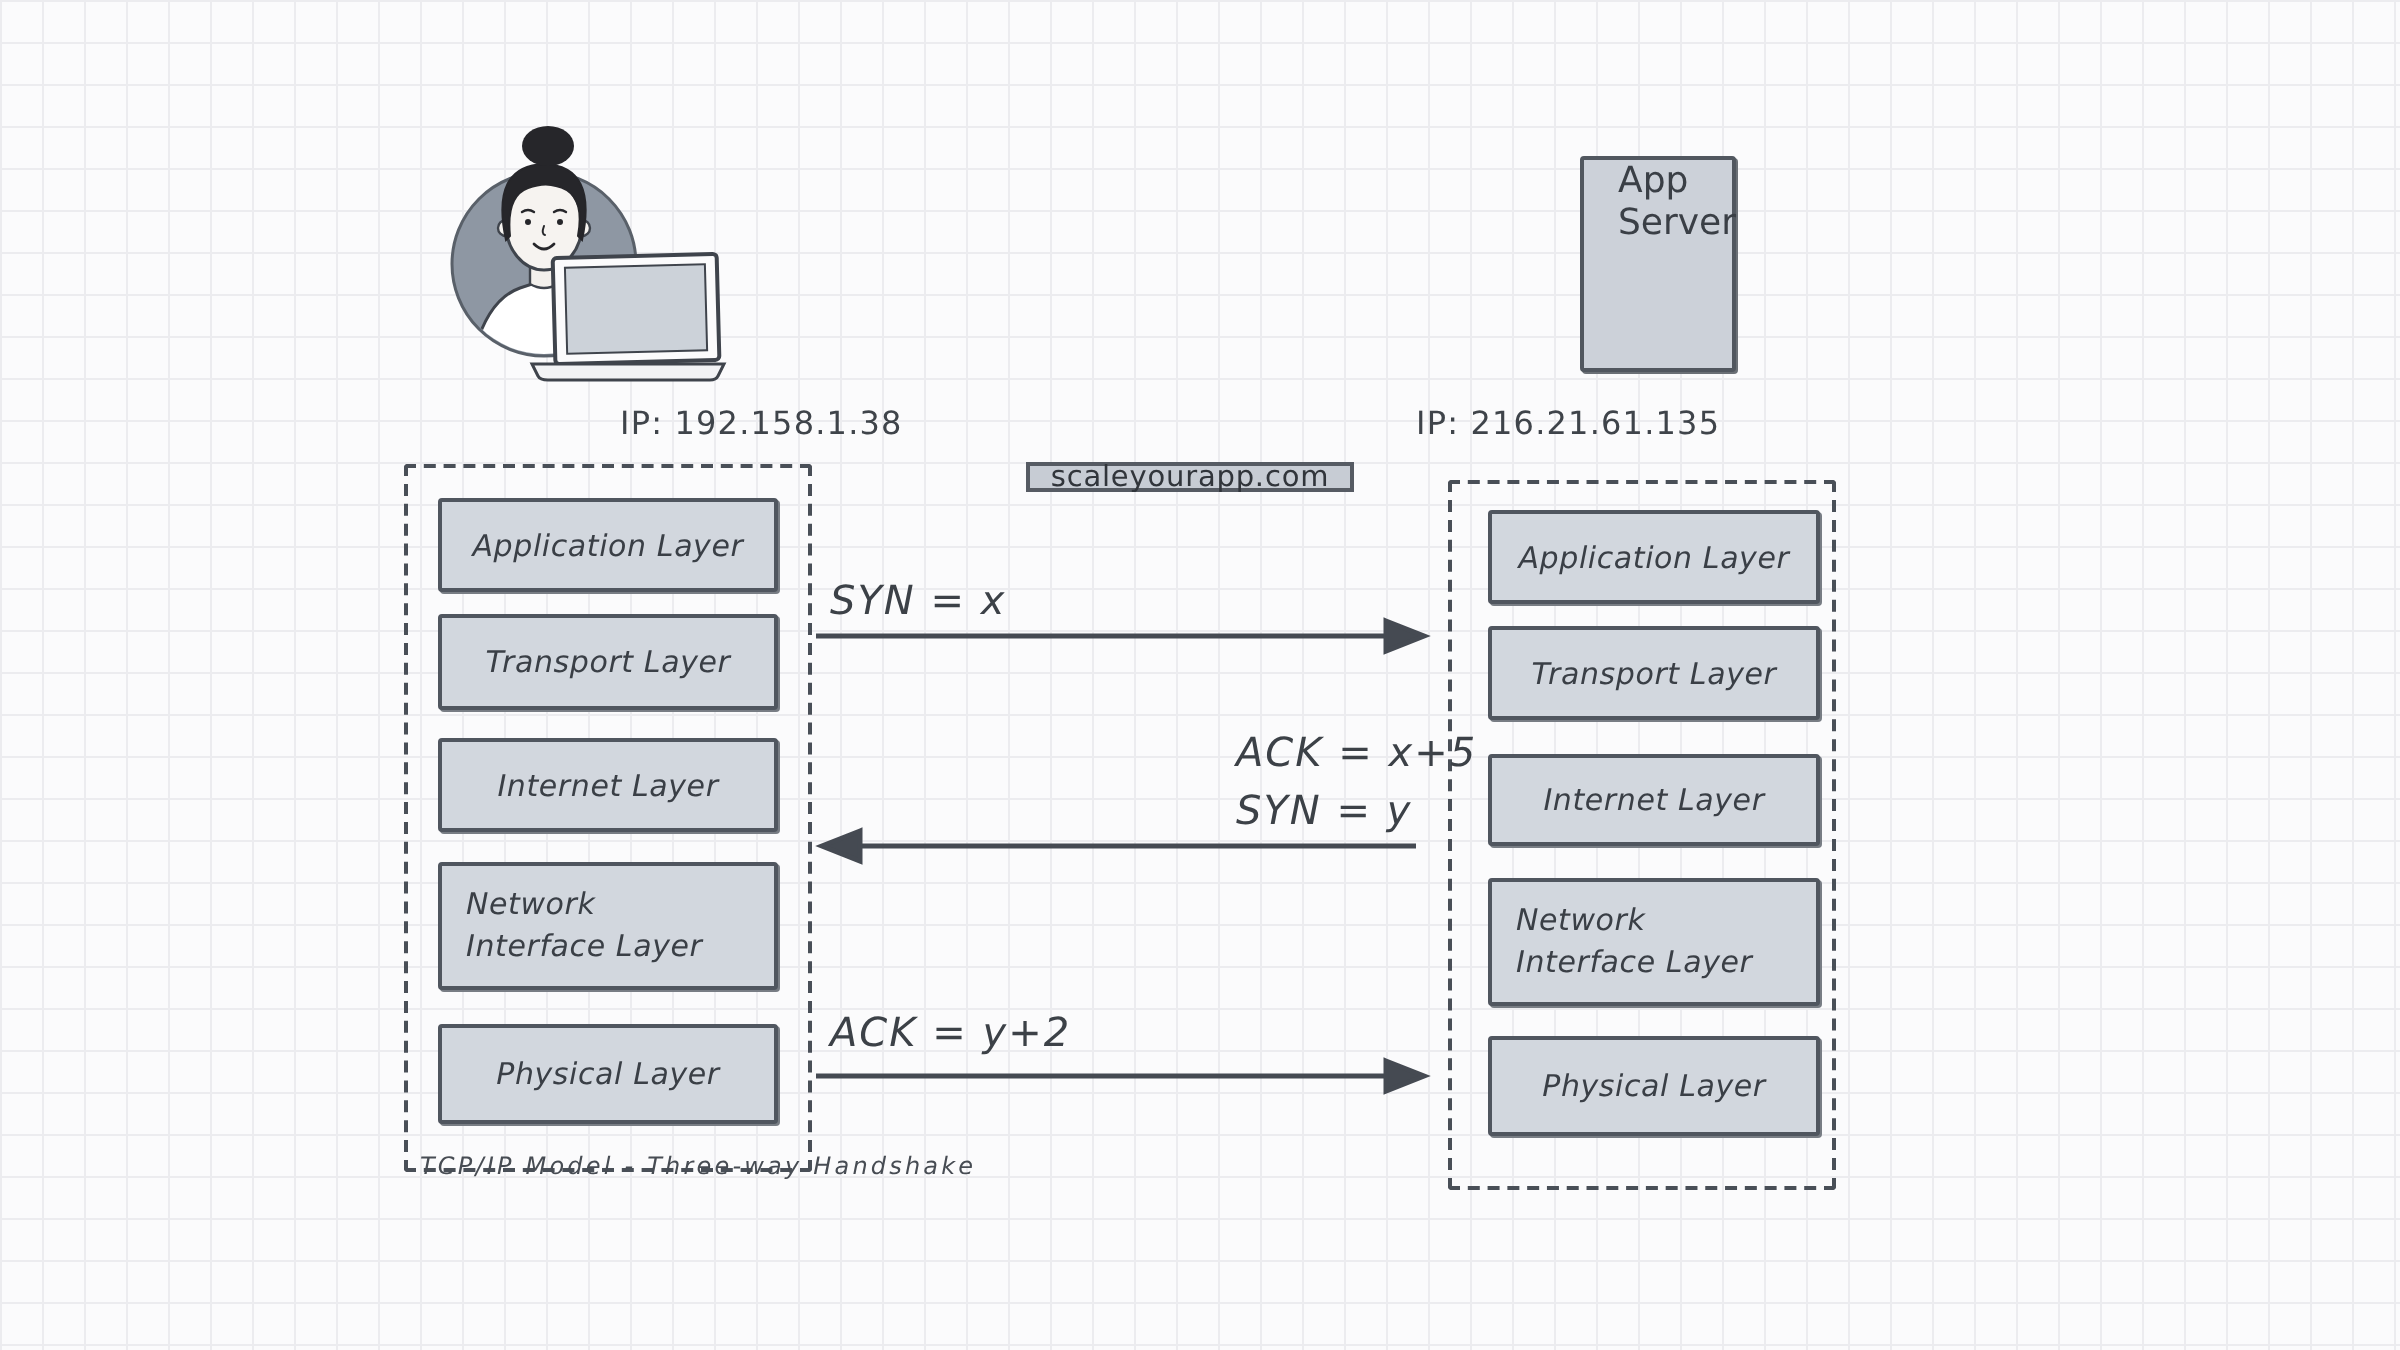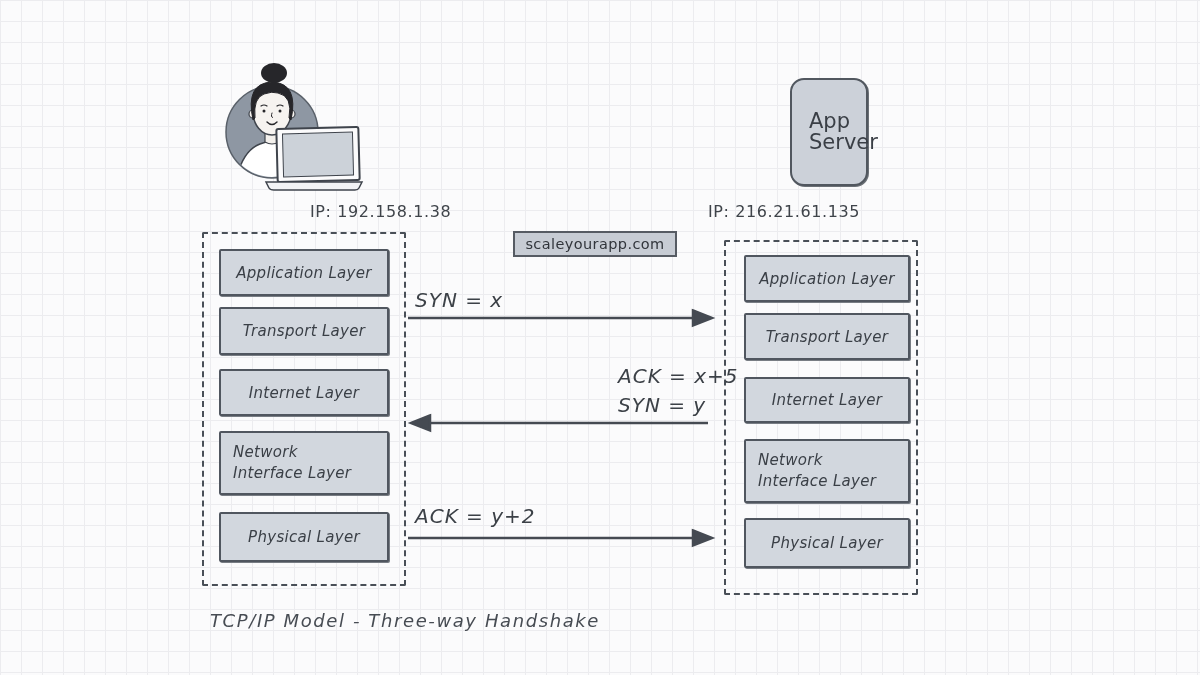--- a/index.html
+++ b/index.html
@@ -13,28 +13,28 @@
       linear-gradient(90deg, #ececef 1px, transparent 1px);
     background-size:21px 21px;
     font-family:"DejaVu Sans", sans-serif;
     color:#43474e;
   }
   .abs{position:absolute;}
   .hand{letter-spacing:0.4px;}
   .ip-label{font-size:16px;letter-spacing:0.6px;color:#3f444a;white-space:nowrap;}
   .server-box{
     left:790px;top:78px;width:78px;height:108px;
-    background:#ccd1d9;border:2px solid #51575f;border-radius:14px;
+    background:#ccd1d9;border:2px solid #51575f;border-radius:2px;
     box-shadow:1px 1px 0 #6b7076;
-    display:flex;flex-direction:column;justify-content:center;
+    display:flex;flex-direction:column;justify-content:flex-start;
     padding-left:17px;box-sizing:border-box;
-    font-size:21px;line-height:21px;color:#3a3f46;
+    font-size:18px;line-height:21px;color:#3a3f46;
   }
   .watermark-box{
-    left:513px;top:231px;width:164px;height:26px;
+    left:513px;top:231px;width:164px;height:15px;
     background:#c7ccd4;border:2px solid #565b63;
     display:flex;align-items:center;justify-content:center;
     font-size:14.5px;color:#31353b;box-sizing:border-box;
   }
   .stack{
     border:2px dashed #494f57;
     box-sizing:border-box;border-radius:2px;
   }
   .stack-left{left:202px;top:232px;width:204px;height:354px;}
   .stack-right{left:724px;top:240px;width:194px;height:355px;}
@@ -43,21 +43,21 @@
     box-shadow:1px 1px 0 #787d84;
     display:flex;align-items:center;justify-content:center;
     font-size:15px;color:#3a3f46;text-align:center;
     box-sizing:border-box;letter-spacing:0.3px;font-style:italic;
   }
   .lb-left{left:219px;width:170px;}
   .lb-right{left:744px;width:166px;}
   .two-line{justify-content:flex-start;text-align:left;padding-left:12px;padding-right:24px;line-height:21px;}
   .msg-label{font-size:20px;font-style:italic;letter-spacing:1px;color:#3c4147;white-space:nowrap;}
   .caption{
-    left:210px;top:610px;font-size:18px;letter-spacing:1.6px;
+    left:210px;top:576px;font-size:12px;letter-spacing:1.6px;
     font-style:italic;color:#474c53;white-space:nowrap;
   }
   .arrow-layer{left:0;top:0;pointer-events:none;}
 </style>
 </head>
 <body>
 
 <div class="canvas">
 
   <svg class="abs" style="left:210px;top:56px;" width="160" height="140" viewBox="0 0 160 140">

